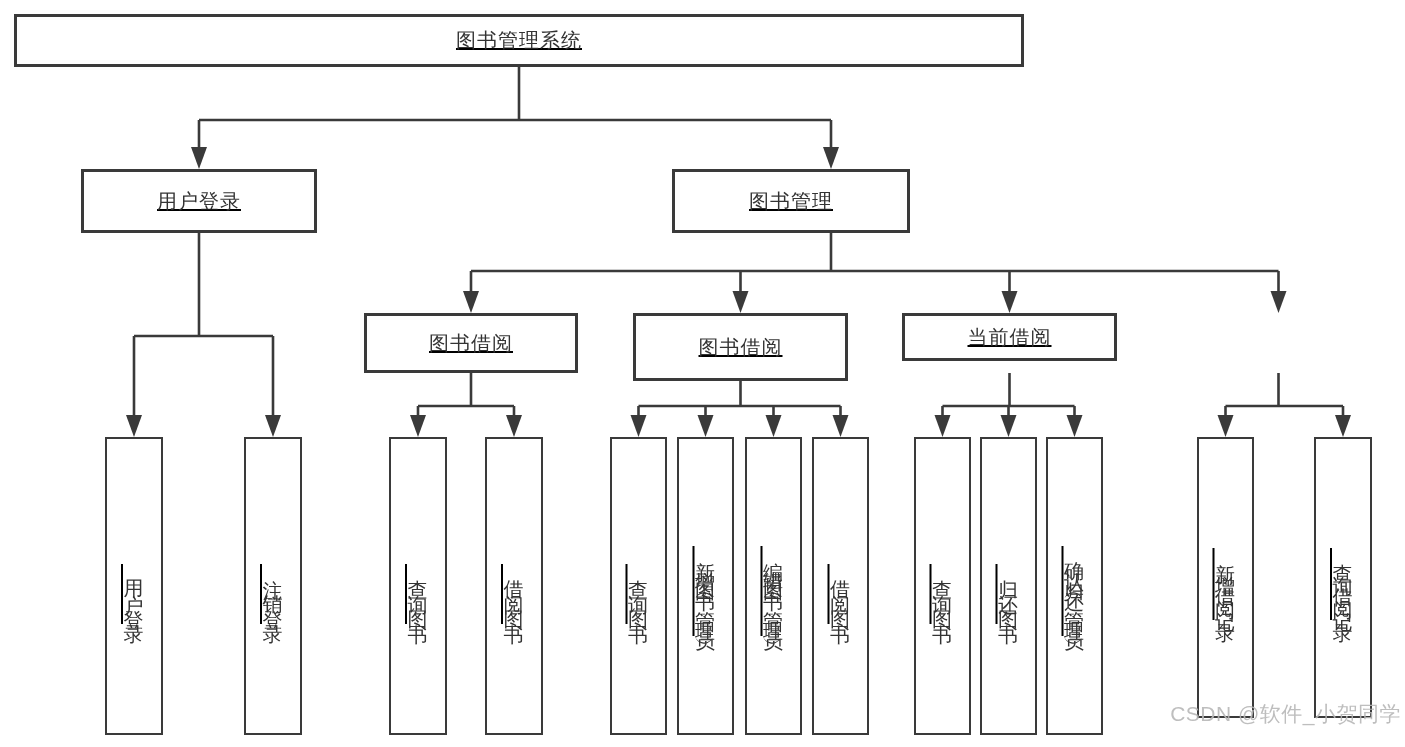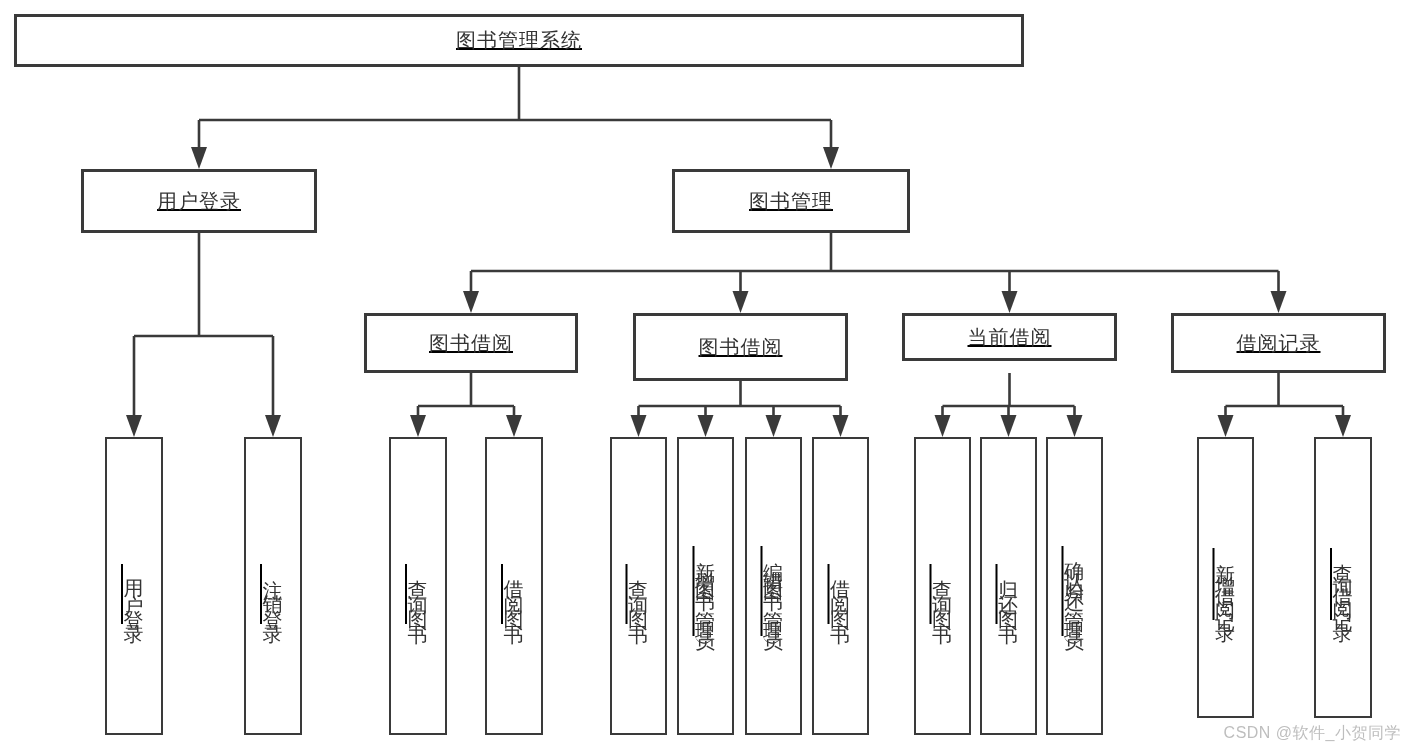--- a/index.html
+++ b/index.html
@@ -41,22 +41,22 @@
     font-size: 20px;
     color: #333333;
     line-height: 1;
   }
   .sp4 { letter-spacing: 15px; margin-bottom: -15px; }
   .sp6 { letter-spacing: 12px; margin-bottom: -12px; }
   .sp9 { letter-spacing: 10px; margin-bottom: -10px; }
   .watermark {
     position: absolute;
     right: 4px;
-    bottom: 3px;
-    font-size: 16px;
+    bottom: 19px;
+    font-size: 21px;
     color: #b7b7b7;
     letter-spacing: 0.5px;
     z-index: 2;
     opacity: 0.9;
     white-space: nowrap;
     text-align: right;
   }
 </style>
 </head>
 <body>
@@ -109,23 +109,20 @@
 
   <div class="node h" style="left:364px;top:313px;width:214px;height:60px">
     <span>图书借阅</span>
   </div>
   <div class="node h" style="left:633px;top:313px;width:215px;height:68px">
     <span>图书借阅</span>
   </div>
   <div class="node h" style="left:902px;top:313px;width:215px;height:48px">
     <span>当前借阅</span>
   </div>
-  <div class="node h" style="left:1171px;top:313px;width:215px;height:60px">
-    <span>借阅记录</span>
-  </div>
 
   <div class="node v" style="left:105px;top:437px;width:58px;height:298px">
     <span class="vtext sp4">用户登录</span>
   </div>
   <div class="node v" style="left:244px;top:437px;width:58px;height:298px">
     <span class="vtext sp4">注销登录</span>
   </div>
 
   <div class="node v" style="left:389px;top:437px;width:58px;height:298px">
     <span class="vtext sp4">查询图书</span>

